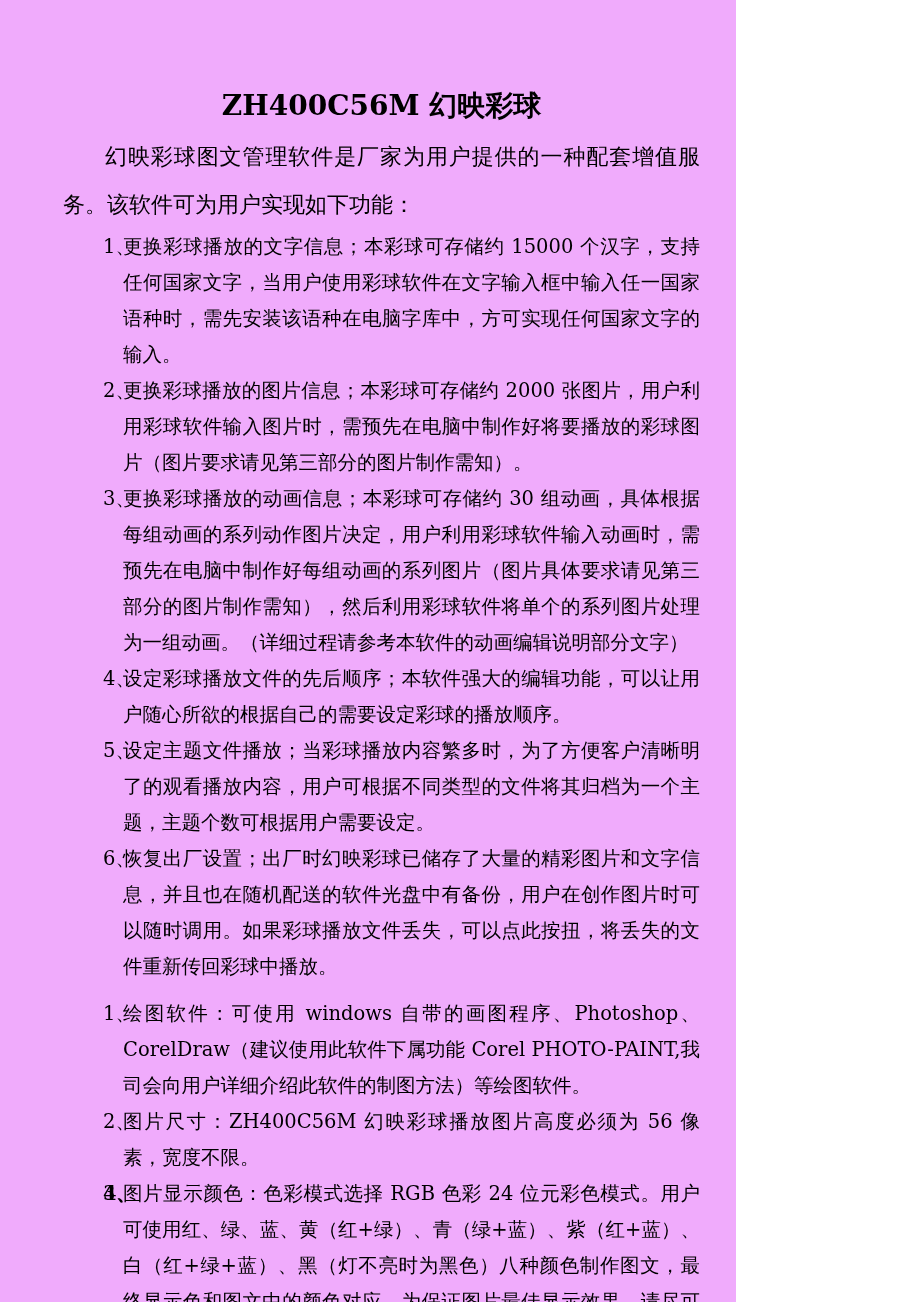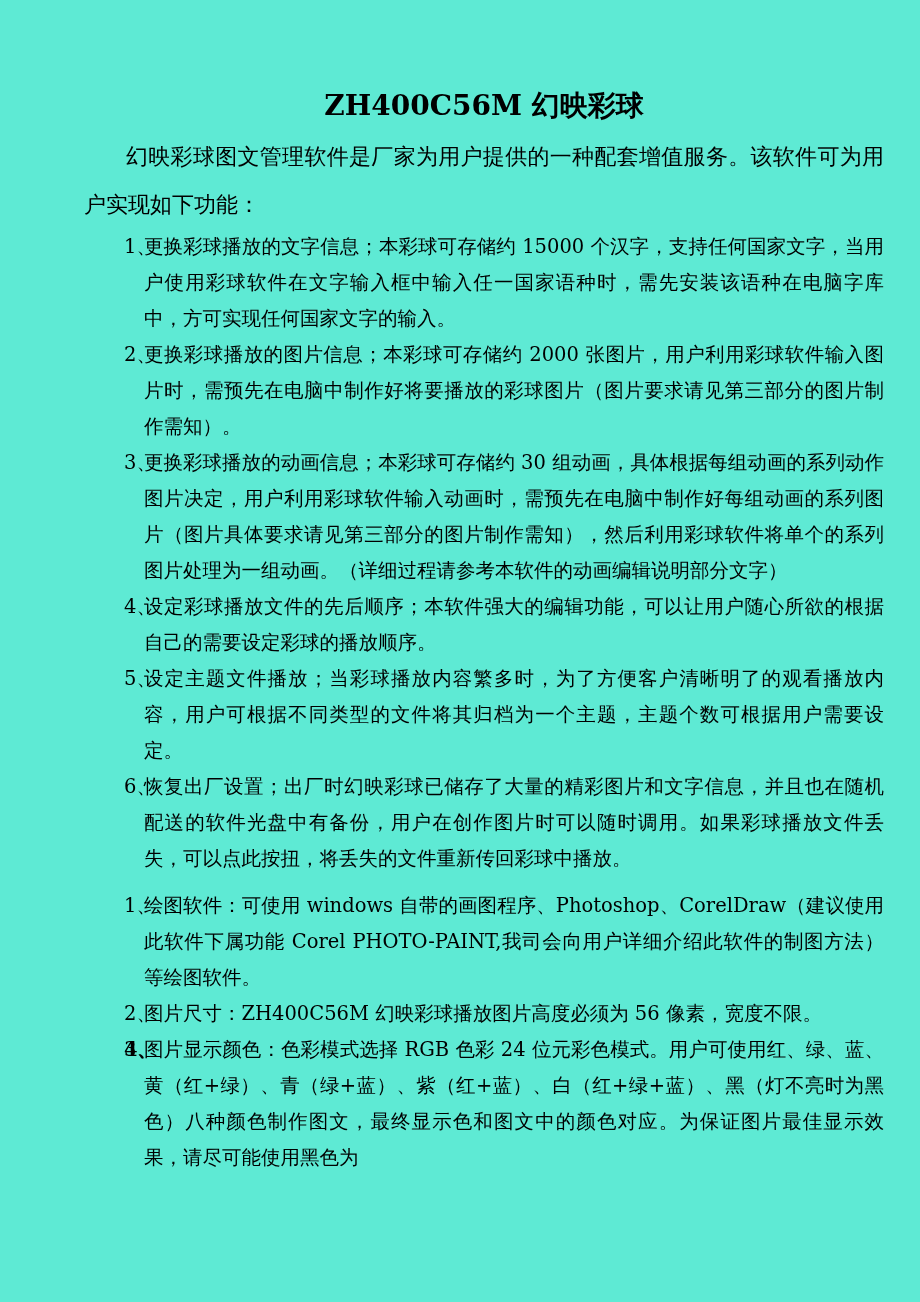--- a/index.html
+++ b/index.html
@@ -9,24 +9,24 @@
   }
   body {
     width: 920px;
     height: 1302px;
     overflow: hidden;
     color: #000000;
     font-family: "DejaVu Serif", "Liberation Serif", serif;
   }
   .page {
     box-sizing: border-box;
-    width: 920px;
+    width: 736px;
     height: 1302px;
-    padding: 0 36px 0 84px;
-    background: #5eead4;
+    padding: 0 36px 0 63px;
+    background: #f0abfc;
   }
   .doc-title-line1 {
     margin: 0;
     padding-top: 90px;
     text-align: center;
     font-size: 28px;
     font-weight: bold;
     line-height: 32px;
     font-family: "DejaVu Serif", "Liberation Serif", serif;
   }

